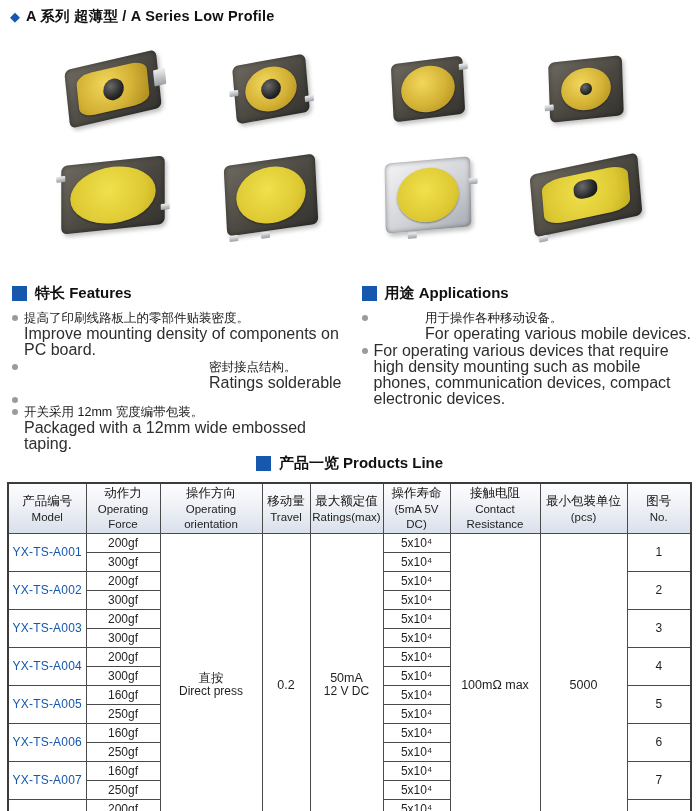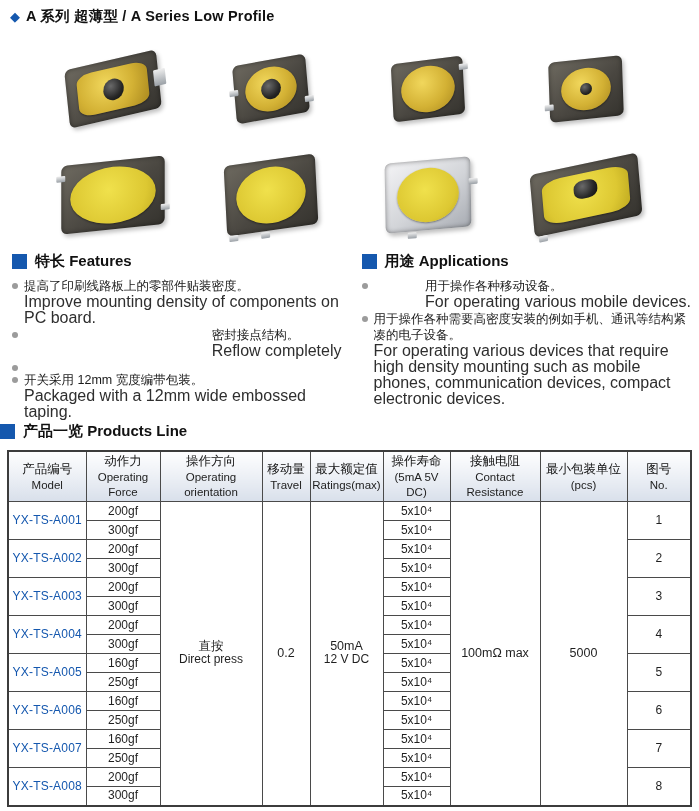--- a/index.html
+++ b/index.html
@@ -28,34 +28,34 @@
   .pad.gold  { background:radial-gradient(circle at 40% 35%, #f1d75c 0%, #d3b134 55%, #a8871e 100%);
                box-shadow:0 1px 2px rgba(0,0,0,.4); }
   .pad.yellow{ background:radial-gradient(circle at 45% 40%, #f0e14c 0%, #ddc832 65%, #bda81f 100%);
                box-shadow:0 1px 2px rgba(0,0,0,.4); }
   .pad.rect  { border-radius:22%; }
   .dot.black { background:radial-gradient(circle at 38% 32%, #6a6a6a 0%, #262626 60%, #0c0c0c 100%); }
   .pin { position:absolute; width:9px; height:6px; background:linear-gradient(#eee,#9aa0a6);
          border-radius:1px; }
 
   
-  .cols { display:flex; padding:4px 0 0 0; height:168px; }
+  .cols { display:flex; padding:4px 0 0 0; height:168px;margin-top:32px; }
   .col { flex:1; padding:0 8px 0 12px; }
   .section-title { display:flex; align-items:center; gap:8px; margin-bottom:7px; }
   .blue-square { width:15px; height:15px; background:#1558ae; flex:0 0 auto; }
   .section-title-text { font-size:15px; font-weight:bold; color:#111; }
   .bullet-list { list-style:none; }
   .bullet-item { display:flex; gap:6px; margin-bottom:1px;justify-content:space-between; }
   .bullet { width:6px; height:6px; border-radius:50%; background:#9b9b9b; margin-top:5px; flex:0 0 auto; }
   .bullet-text .zh { font-size:12.5px; color:#1a1a1a; line-height:16px; }
   .bullet-text .en { font-size:16px;   color:#2e2e2e; line-height:16px; }
 
   
   .products { padding:6px 0 0 0; }
-  .products .section-title { padding-left:0; margin-bottom:9px; }
+  .products .section-title { padding-left:0; margin-bottom:9px;justify-content:center; }
   table { border-collapse:collapse; table-layout:fixed; margin:0 auto; width:683px;
           border:2px solid #3c3c3c; }
   th, td { border:1px solid #4a4a4a; text-align:center; vertical-align:middle;
            overflow:hidden; }
   thead th { height:39px; font-weight:normal; padding:1px 0;
     background:linear-gradient(180deg,#fdfdfe 0%,#eef1f6 45%,#d9e0eb 100%); }
   thead .h-zh { font-size:12.5px; color:#111; line-height:17px; }
   thead .h-en { font-size:11.5px; color:#222; line-height:15px; }
   tbody td { height:19px; font-size:12px; color:#1f1f1f; line-height:13px; }
   td.model { color:#1457ae; font-weight:normal; font-size:12px; letter-spacing:.2px; }
@@ -146,21 +146,21 @@
           <span class="bullet"></span>
           <div class="bullet-text">
             <div class="zh">提高了印刷线路板上的零部件贴装密度。</div>
             <div class="en">Improve mounting density of components on PC board.</div>
           </div>
         </li>
         <li class="bullet-item">
           <span class="bullet"></span>
           <div class="bullet-text">
             <div class="zh">密封接点结构。</div>
-            <div class="en">Reflow completely</div>
+            <div class="en">Ratings solderable</div>
           </div>
         </li>
         <li class="bullet-item">
           <span class="bullet"></span>
         </li>
         <li class="bullet-item">
           <span class="bullet"></span>
           <div class="bullet-text">
             <div class="zh">开关采用 12mm 宽度编带包装。</div>
             <div class="en">Packaged with a 12mm wide embossed taping.</div>
@@ -177,21 +177,20 @@
         <li class="bullet-item">
           <span class="bullet"></span>
           <div class="bullet-text">
             <div class="zh">用于操作各种移动设备。</div>
             <div class="en">For operating various mobile devices.</div>
           </div>
         </li>
         <li class="bullet-item">
           <span class="bullet"></span>
           <div class="bullet-text">
-            <div class="zh">用于操作各种需要高密度安装的例如手机、通讯等结构紧凑的电子设备。</div>
             <div class="en">For operating various devices that require high density mounting such as mobile phones, communication devices, compact electronic devices.</div>
           </div>
         </li>
       </ul>
     </div>
   </div>
 
   <div class="products">
     <div class="section-title">
       <span class="blue-square"></span>

